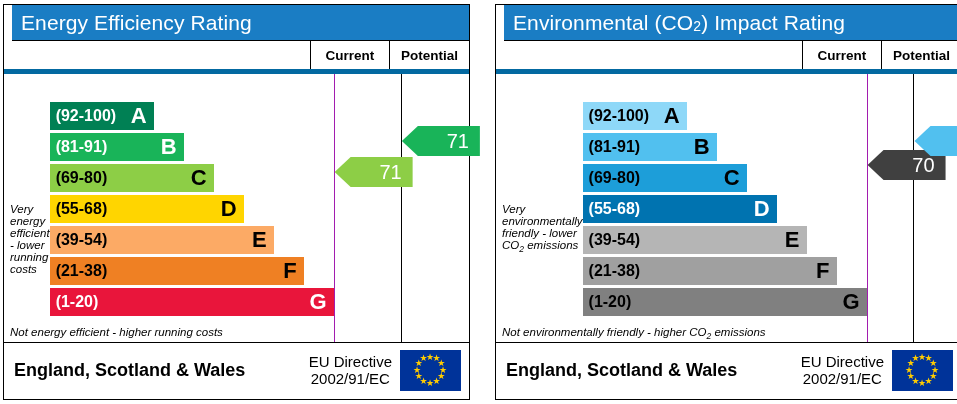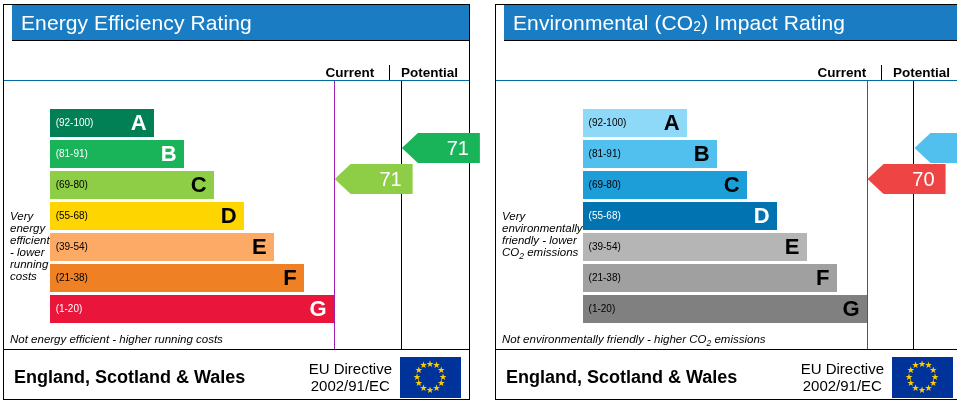--- a/index.html
+++ b/index.html
@@ -16,21 +16,21 @@
   .epc-title{
     height:36px;background:#1a7dc4;color:#fff;
     font-size:21px;display:flex;align-items:center;padding-left:9px;
     box-sizing:border-box;
     border-bottom:1px solid #000;
     letter-spacing:0.1px;
     margin-left:8px;
   }
   .epc-title sub{font-size:14px;vertical-align:baseline;position:relative;top:3px;}
   .hdr{
-    display:flex;height:40px;border-bottom:1px solid #0369a1;box-sizing:border-box;align-items:flex-end;
+    display:flex;height:33px;border-bottom:5px solid #0369a1;box-sizing:border-box;
   }
   .hdr .spacer{flex:1;border-right:1px solid #000;box-sizing:border-box;}
   .hdr .cur, .hdr .pot{
     width:79px;display:flex;align-items:center;justify-content:center;
     font-size:13.5px;font-weight:bold;border-right:1px solid #000;box-sizing:border-box;
   }
   .hdr .pot{border-right:none;}
   .body{
     display:flex;height:269px;box-sizing:border-box;border-bottom:1px solid #000;
   }
@@ -43,21 +43,21 @@
     height:19px;box-sizing:border-box;
   }
   .note sub{font-size:8.5px;}
   .note.bottom{border-top:none;position:absolute;bottom:1px;left:0;}
   .bars{flex:1;display:flex;flex-direction:column;justify-content:flex-start;padding-top:1px;}
   .bar-row{height:31px;display:flex;align-items:center;}
   .bar{
     height:28px;display:flex;align-items:center;justify-content:space-between;
     box-sizing:border-box;padding-left:6px;padding-right:7px;color:#000;
   }
-  .bar .rng{font-size:10px;font-weight:normal;}
+  .bar .rng{font-size:16px;font-weight:bold;}
   .bar .ltr{font-size:22px;font-weight:bold;line-height:1;}
   .bar.dark .rng, .bar.dark .ltr{color:#fff;}
   .cur-col,.pot-col{
     width:79px;border-right:1px solid #000;box-sizing:border-box;position:relative;
   }
   .pot-col{border-right:none;}
   .arrow{
     position:absolute;height:30px;display:flex;align-items:center;
     justify-content:flex-end;color:#fff;font-size:20px;font-weight:normal;
     box-sizing:border-box;padding-right:11px;
@@ -238,21 +238,21 @@
               <span class="rng">(1-20)</span>
               <span class="ltr">G</span>
             </div>
           </div>
         </div>
         <div class="note bottom">
           <span>Not environmentally friendly - higher CO</span><sub>2</sub><span> emissions</span>
         </div>
       </div>
       <div class="cur-col">
-        <div class="arrow" id="c-cur" style="top: 83px; left: 0px; width: 78px; background: #ef4444; clip-path: polygon(0% 50%, 16px 0%, 100% 0%, 100% 100%, 16px 100%);">
+        <div class="arrow" id="c-cur" style="top: 76px; left: 0px; width: 78px; background: #404040; clip-path: polygon(0% 50%, 16px 0%, 100% 0%, 100% 100%, 16px 100%);">
           <span>70</span>
         </div>
       </div>
       <div class="pot-col">
         <div class="arrow" id="c-pot" style="top: 52px; left: 0px; width: 78px; background: rgb(81, 192, 239); clip-path: polygon(0% 50%, 16px 0%, 100% 0%, 100% 100%, 16px 100%);">
           <span>87</span>
         </div>
       </div>
     </div>
     <div class="footer">

